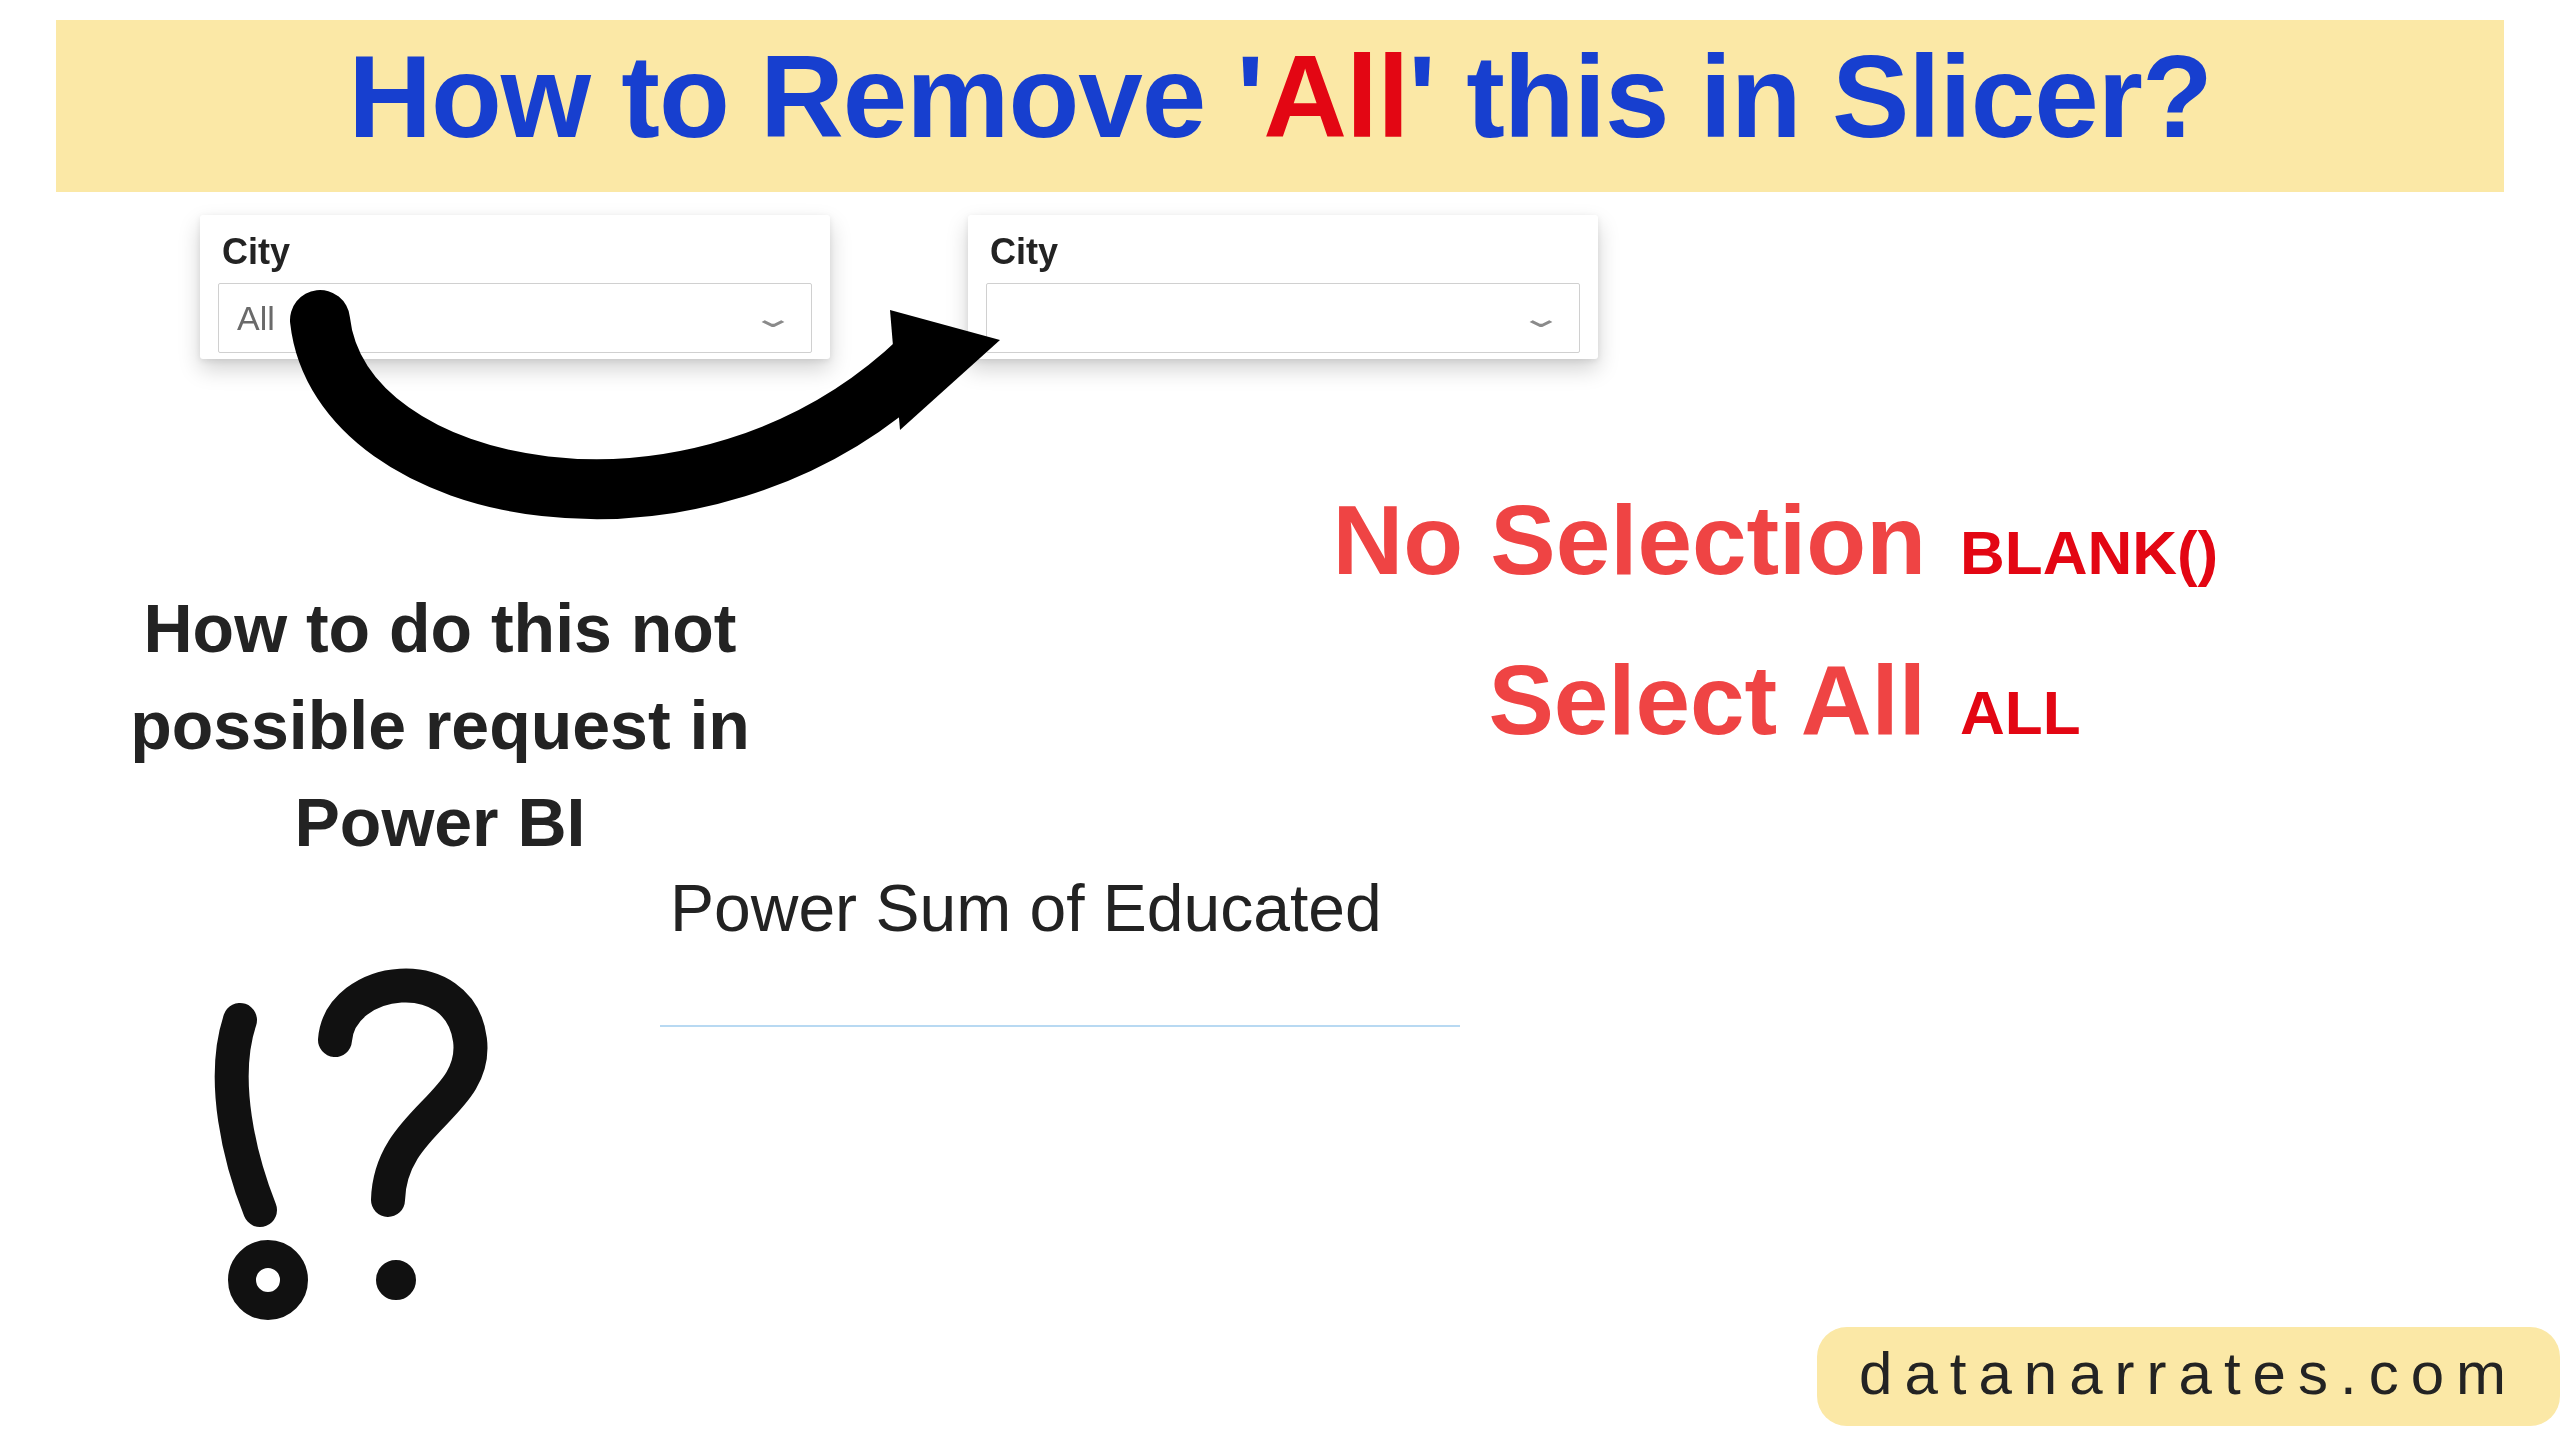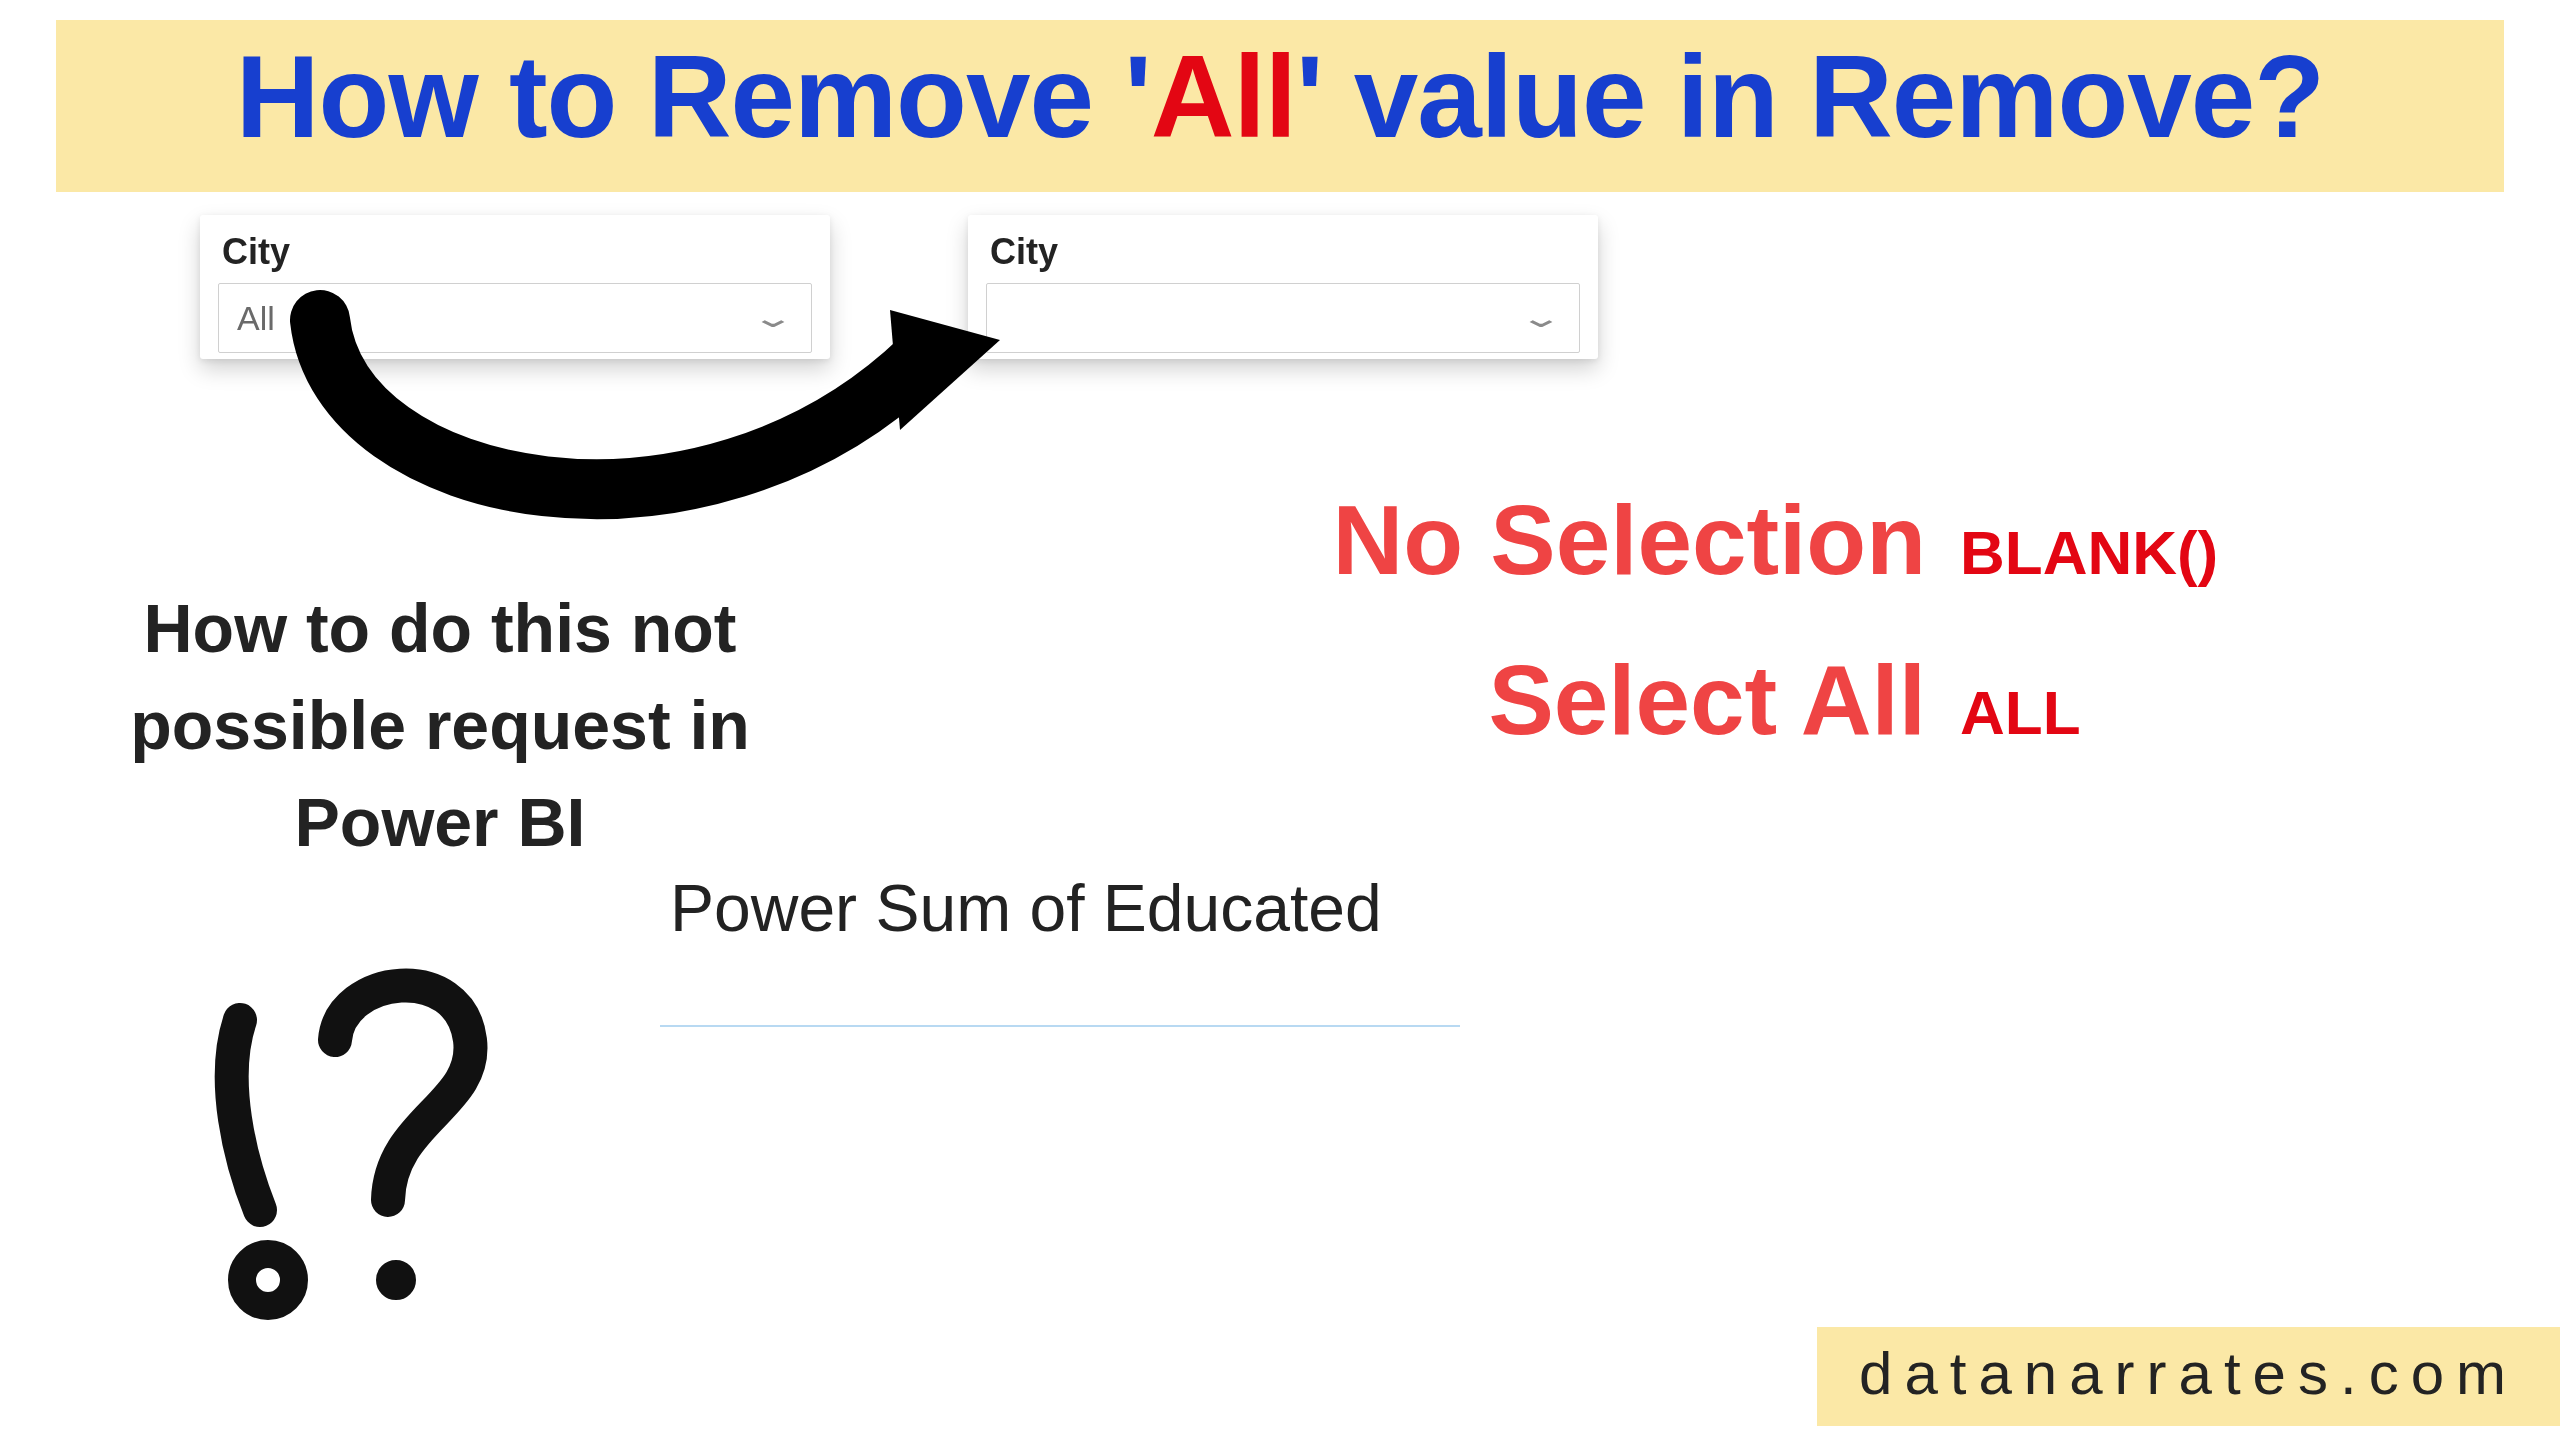--- a/index.html
+++ b/index.html
@@ -133,34 +133,35 @@
       font-weight: 800;
       font-size: 62px;
       line-height: 1.6;
     }
     .footer-band {
       position: absolute;
       bottom: 14px;
       right: 0;
       background: #fbe8a6;
       padding: 12px 42px 18px 42px;
+      border-radius: 30px;
     }
     .footer-text {
       font-size: 60px;
       font-weight: 500;
       color: #232323;
       letter-spacing: 12px;
     }
   </style>
 </head>
 <body>
 
 <div class="title-band">
   <span class="title-text">
-    <span>How to Remove '</span><span class="title-red">All</span><span>' value in Remove?</span>
+    <span>How to Remove '</span><span class="title-red">All</span><span>' this in Slicer?</span>
   </span>
 </div>
 
 <div class="slicer-row">
   <div class="slicer-card">
     <div class="slicer-label">City</div>
     <div class="slicer-input">
       <span class="slicer-value">All</span>
       <span class="chevron">⌄</span>
     </div>

